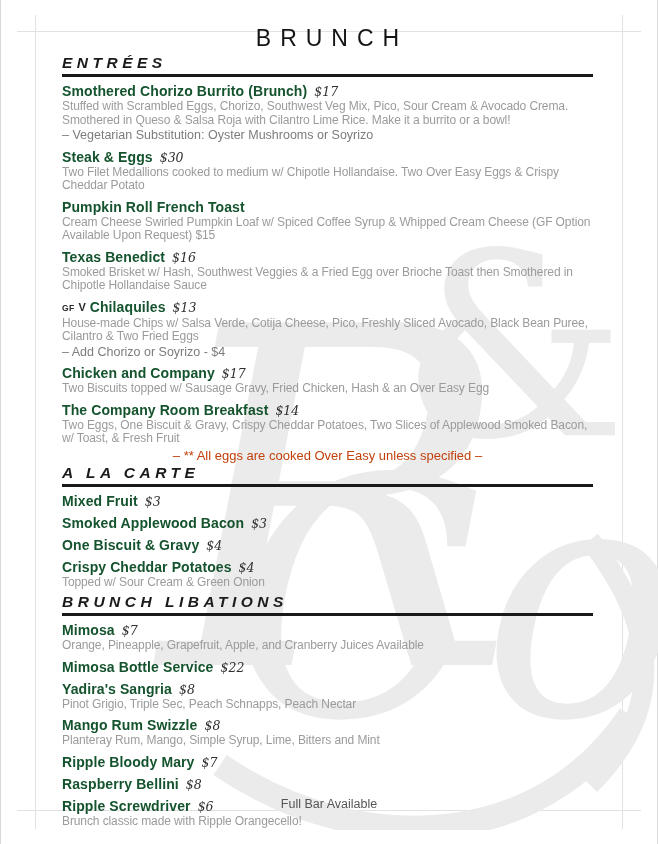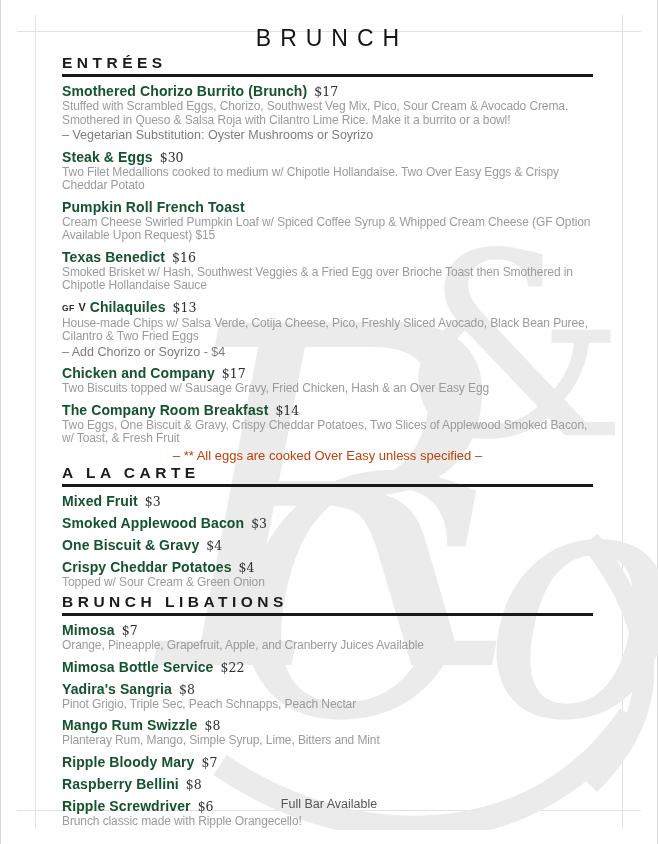--- a/index.html
+++ b/index.html
@@ -22,28 +22,28 @@
   .watermark path{stroke:#ebebeb;fill:none;}
   
   .content{position:absolute;left:62px;top:26px;width:531px;z-index:1;}
   .menu-title{
     text-align:center;font-size:23px;font-weight:500;color:#141414;
     letter-spacing:9px;padding-left:9px;margin:0;line-height:24px;
   }
   .section{margin-top:0;}
   .section-heading{
     font-size:15.5px;font-weight:700;color:#1b1b1b;letter-spacing:4.5px;
-    margin:4px 0 0 0;line-height:18px;
+    margin:4px 0 0 0;line-height:18px;font-style:italic;
   }
   .rule{height:3px;background:#191919;margin:2px 0 2px 0;}
   .item{margin-top:6px;}
   .item-line{line-height:15px;}
   .item-name{font-size:14px;font-weight:700;color:#14532d;letter-spacing:.1px;}
   .price{
-    font-family:"DejaVu Serif",serif;font-size:12.5px;
+    font-family:"DejaVu Serif",serif;font-style:italic;font-size:12.5px;
     color:#2e2e2e;margin-left:7px;
   }
   .tag{font-weight:700;color:#2a2a2a;margin-right:4px;vertical-align:1px;}
   .tag-gf{font-size:8.5px;letter-spacing:.3px;}
   .tag-v{font-size:11px;}
   .desc{font-size:12px;color:#9b9b9b;line-height:13.5px;margin-top:1px;letter-spacing:-.1px;}
   .subnote{font-size:12.5px;color:#7c7c7c;line-height:13.5px;margin-top:2px;}
   .section-note{
     font-size:13px;color:#c2410c;text-align:center;margin:3px 0 -3px 0;line-height:14px;
   }

